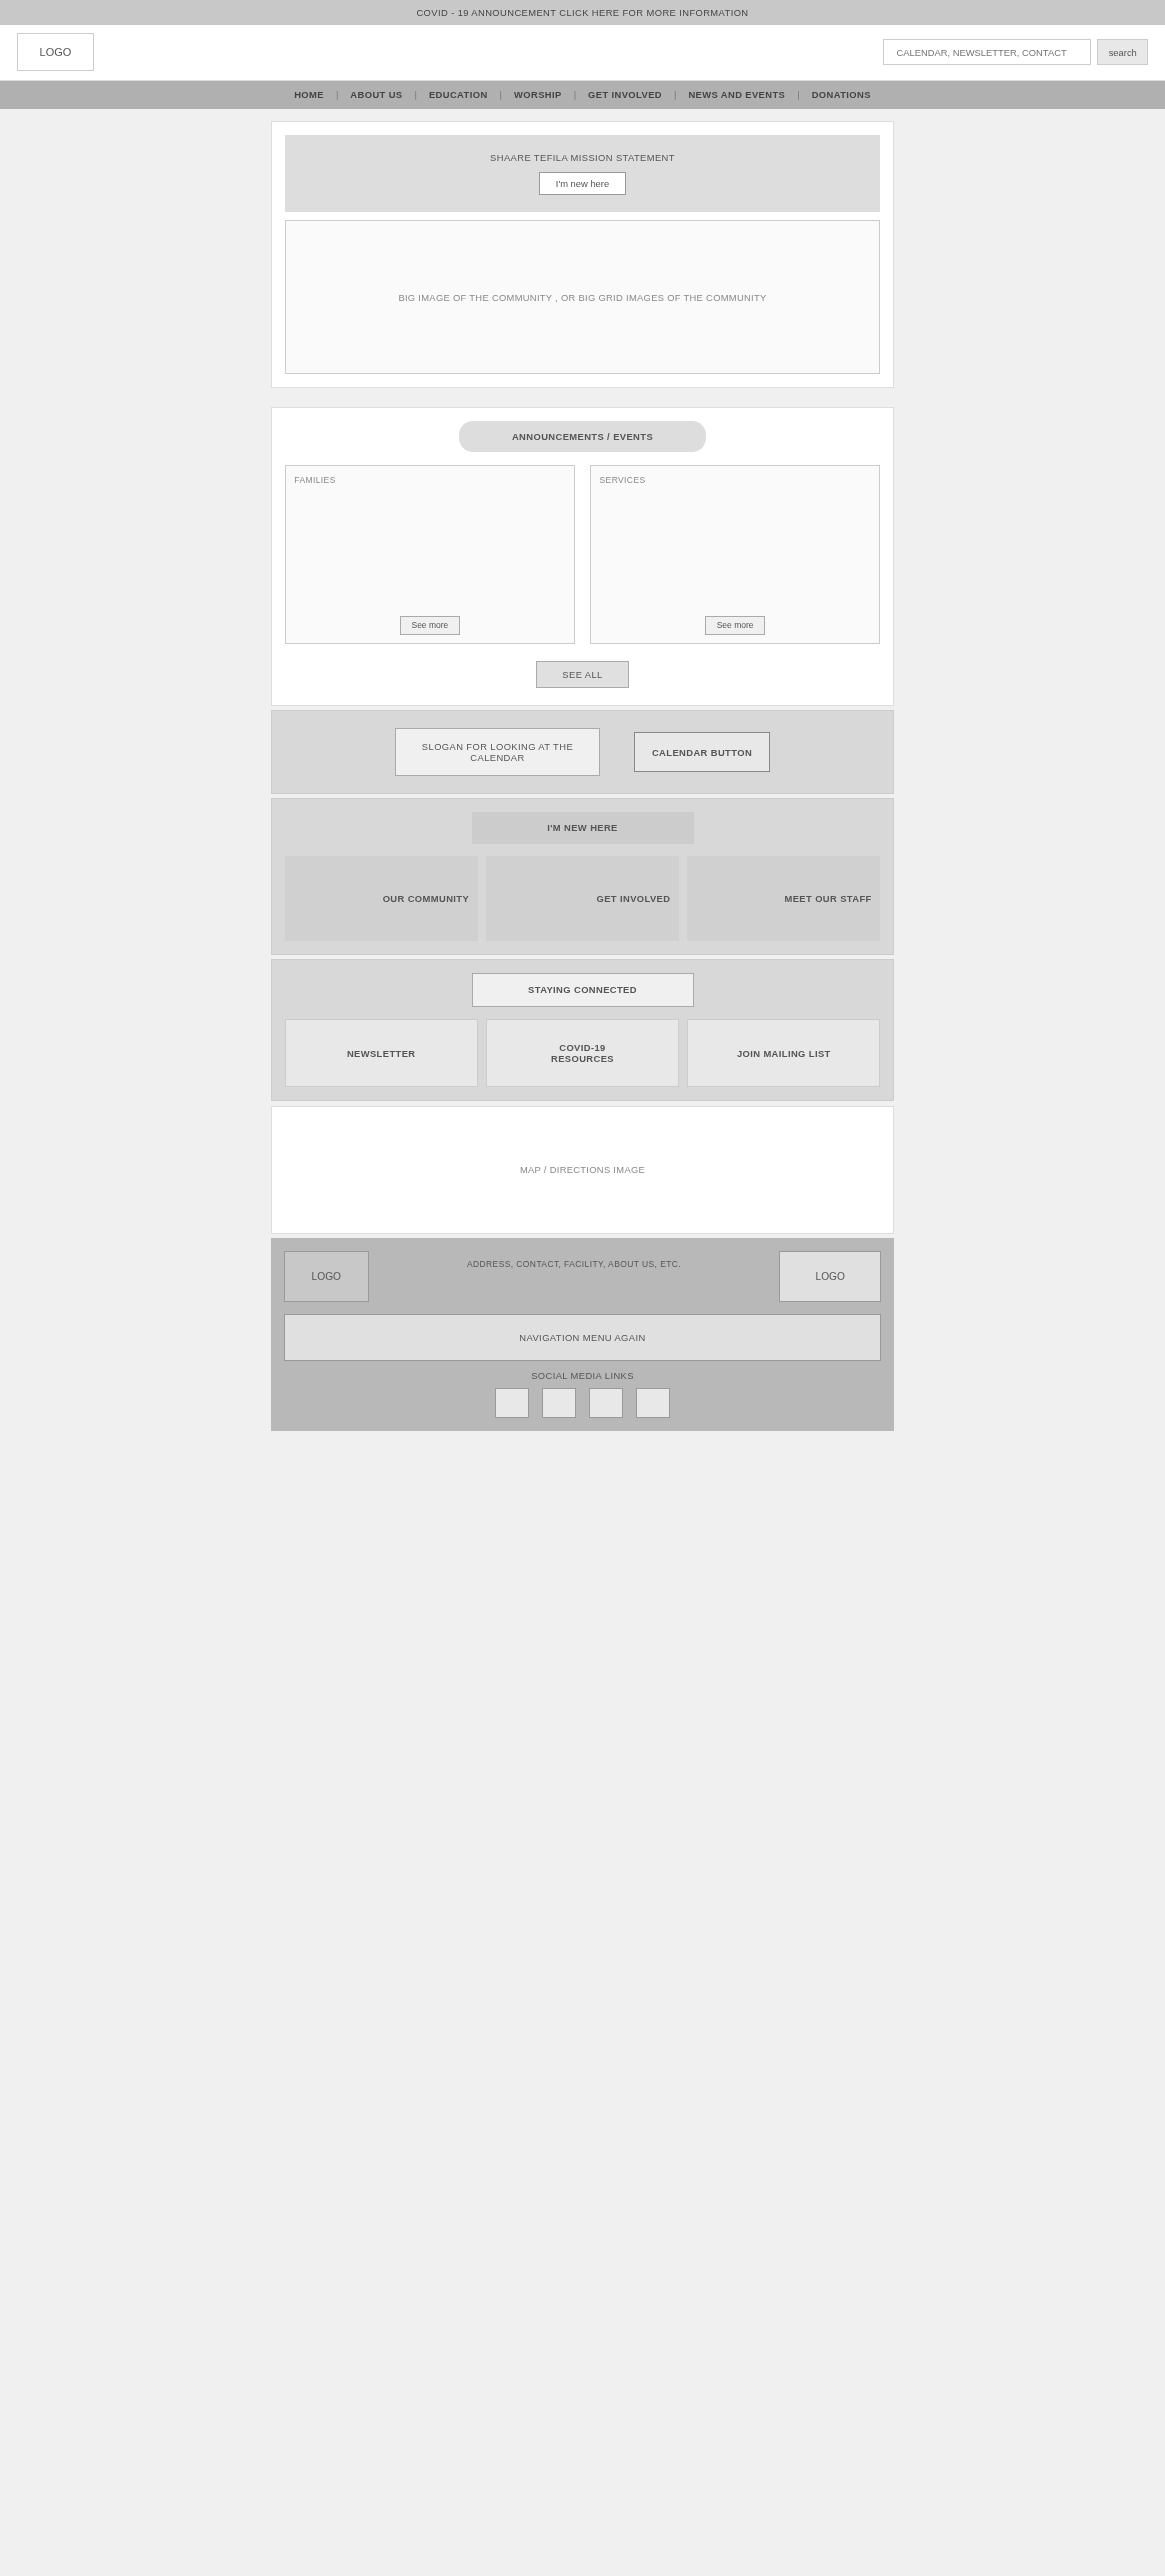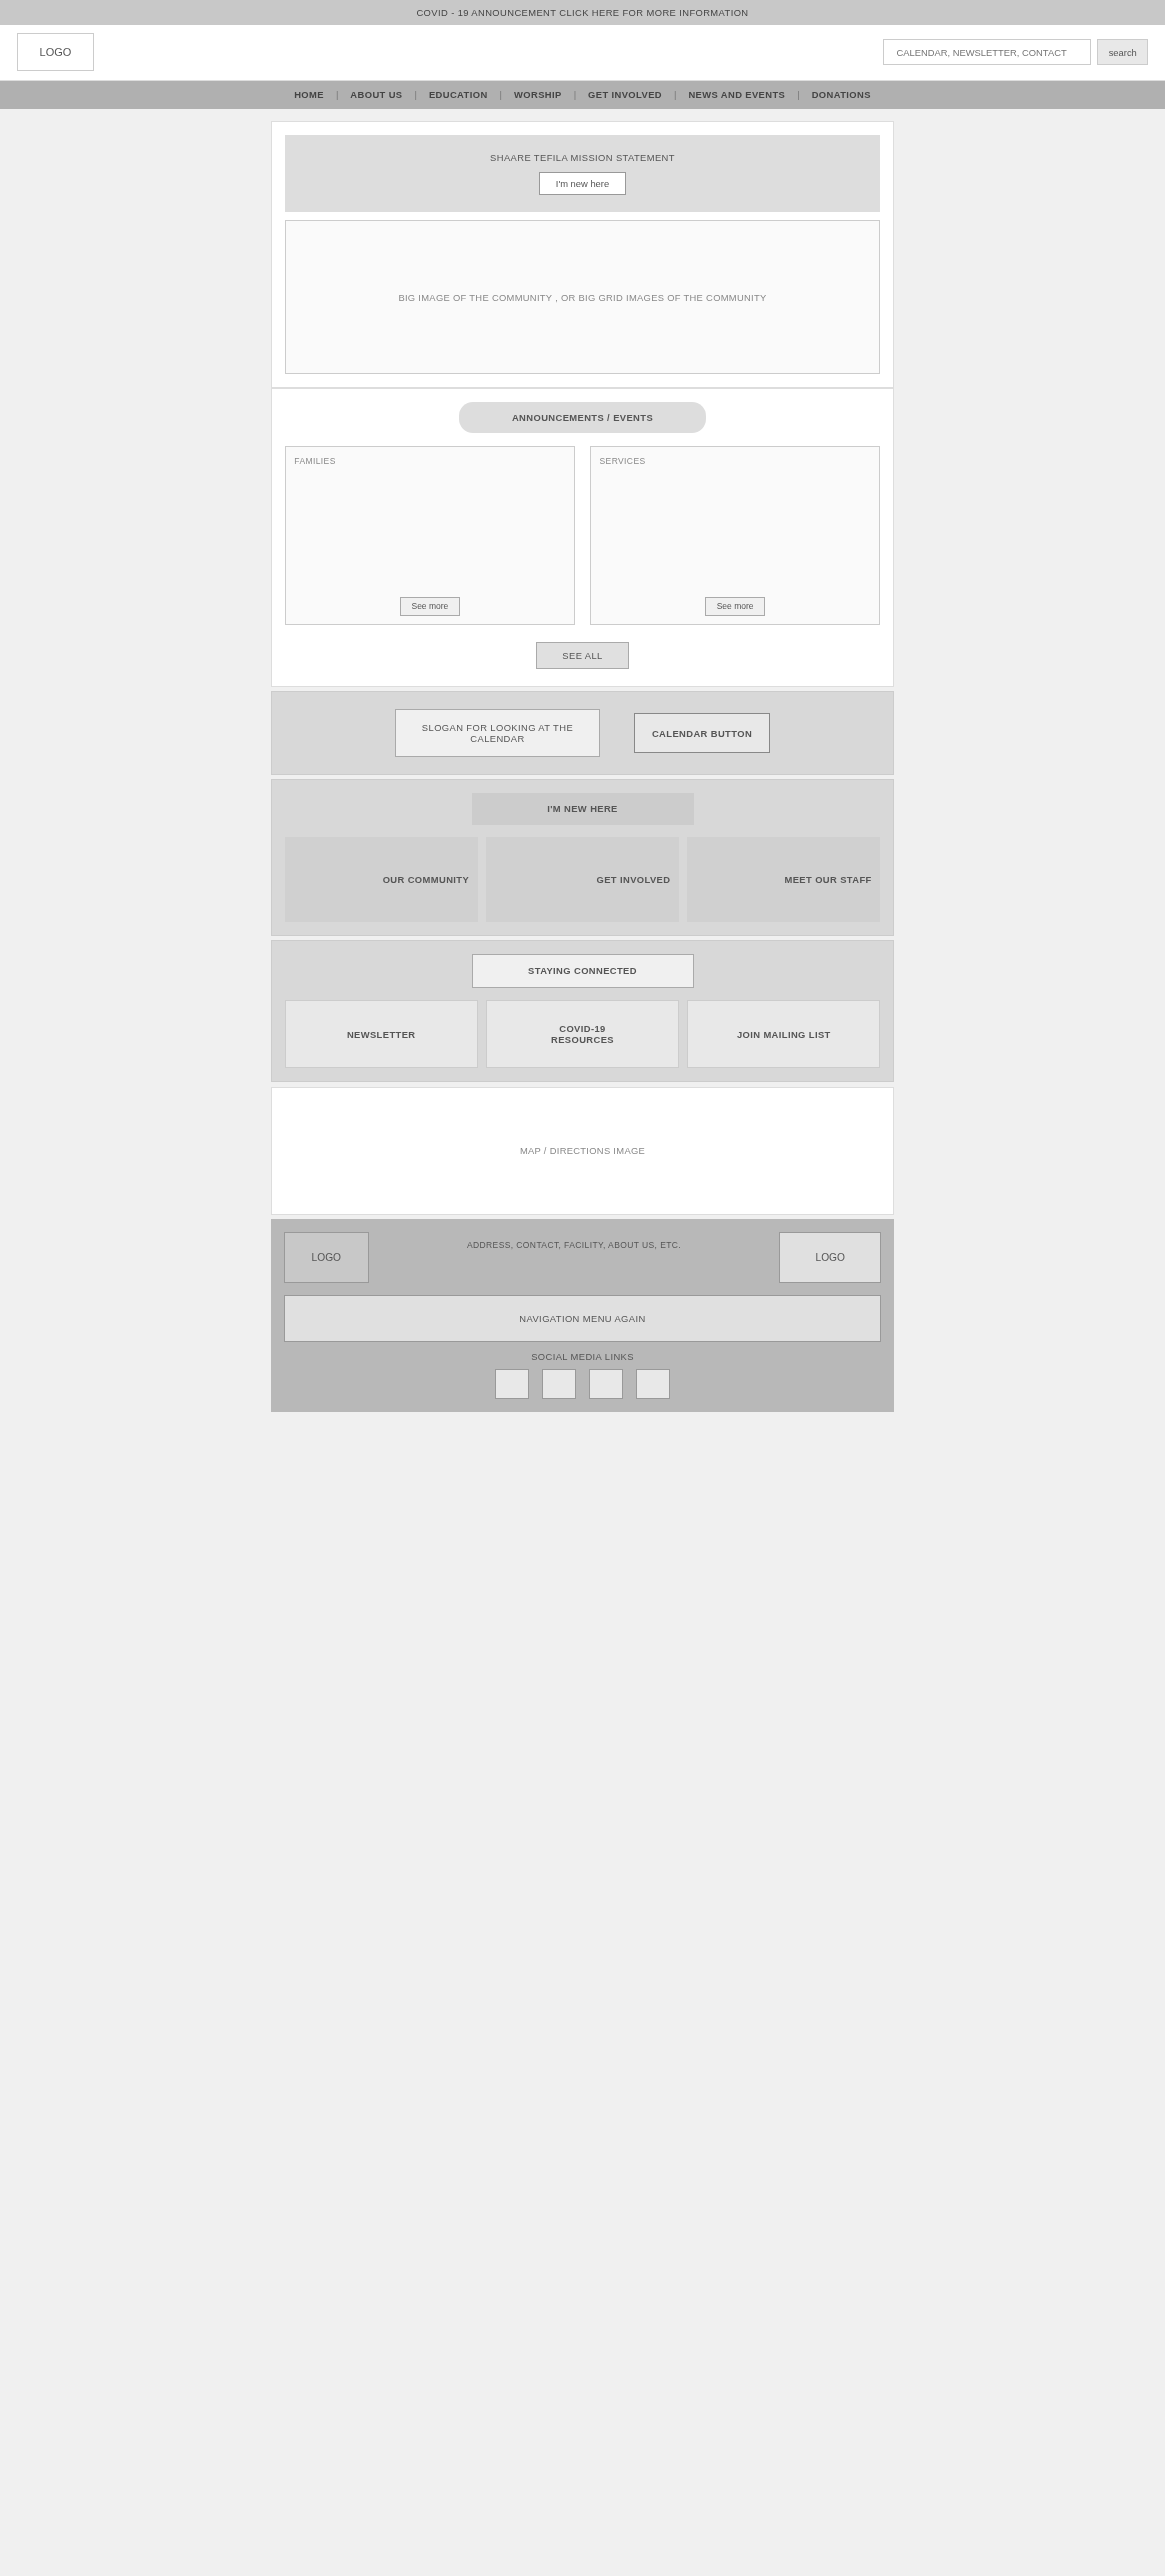--- a/index.html
+++ b/index.html
@@ -84,21 +84,21 @@
     .main-wrapper {
       max-width: 623px;
       margin: 0 auto;
       padding: 12.8px 0;
     }
 
     
     .hero-section {
       background: #fff;
       border: 0.9px solid #ddd;
-      margin-bottom: 0;
+      margin-bottom: 19px;
     }
     .mission-statement-box {
       background: #ddd;
       text-align: center;
       padding: 17px;
       margin: 12.8px 12.8px 0 12.8px;
     }
     .mission-text {
       font-size: 9.4px;
       color: #555;

